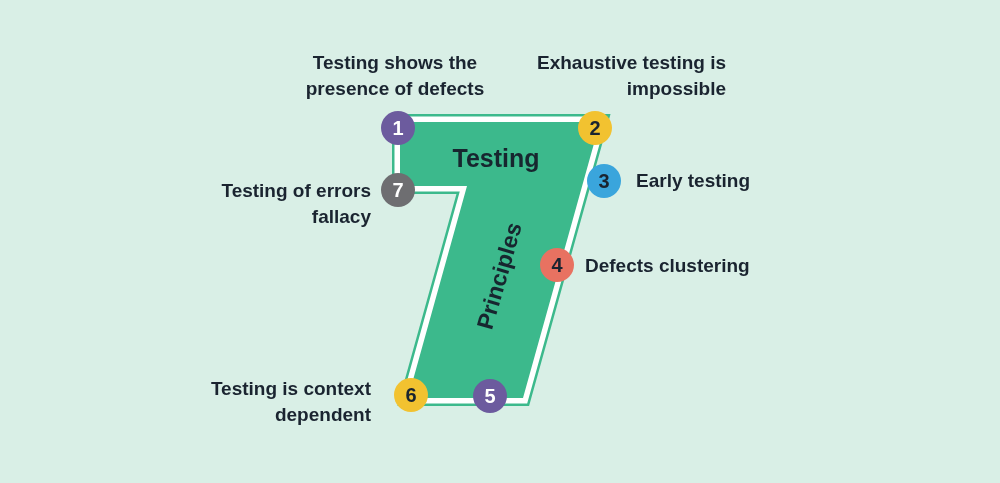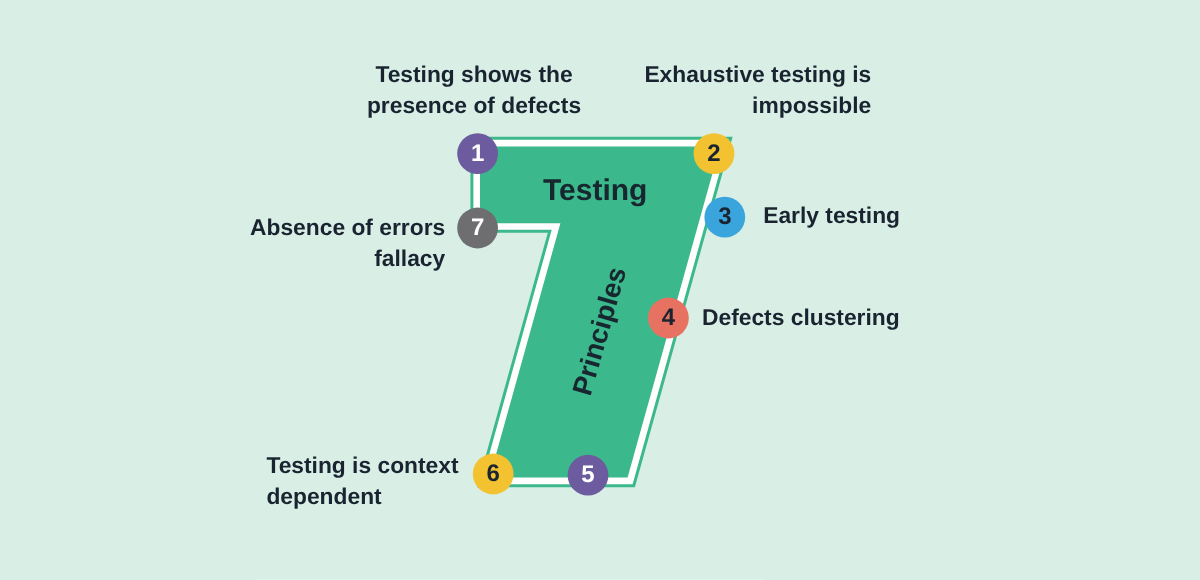--- a/index.html
+++ b/index.html
@@ -59,21 +59,21 @@
   .c4 { left: 540px; top: 248px; }
   .c5 { left: 473px; top: 379px; }
   .c6 { left: 394px; top: 378px; }
   .c7 { left: 381px; top: 173px; }
   
   .l1 { left: 295px; top: 50px;  width: 200px; text-align: center; }
   .l2 { left: 536px; top: 50px;  width: 190px; text-align: right; }
   .l3 { left: 636px; top: 168px; width: 220px; text-align: left; }
   .l4 { left: 585px; top: 253px; width: 240px; text-align: left; }
   .l5 { left: 522px; top: 383px; width: 220px; text-align: left; }
-  .l6 { left: 222px; top: 376px; width: 175px; text-align: left; }
+  .l6 { left: 196px; top: 376px; width: 175px; text-align: right; }
   .l7 { left: 196px; top: 178px; width: 175px; text-align: right; }
 </style>
 </head>
 <body>
 
 <div class="canvas">
 
   <svg class="numeral-svg" viewBox="0 0 1000 483" xmlns="http://www.w3.org/2000/svg">
     <path class="seven-outer" d="M400,122 L600,122 L523,398 L408,398 L467,186 L400,186 Z"></path>
     <path class="seven-gap" d="M400,122 L600,122 L523,398 L408,398 L467,186 L400,186 Z"></path>
@@ -102,15 +102,15 @@
   </div>
   <div class="badge c7" style="background-color: rgb(110, 110, 113);">
     <span style="color: rgb(255, 255, 255);">7</span>
   </div>
 
   <div class="label l1">Testing shows the presence of defects</div>
   <div class="label l2">Exhaustive testing is impossible</div>
   <div class="label l4">Defects clustering</div>
   <div class="label l3">Early testing</div>
   <div class="label l6">Testing is context dependent</div>
-  <div class="label l7">Absence of errors fallacy</div>
+  <div class="label l7">Testing of errors fallacy</div>
 
 </div>
 
 </body></html>

